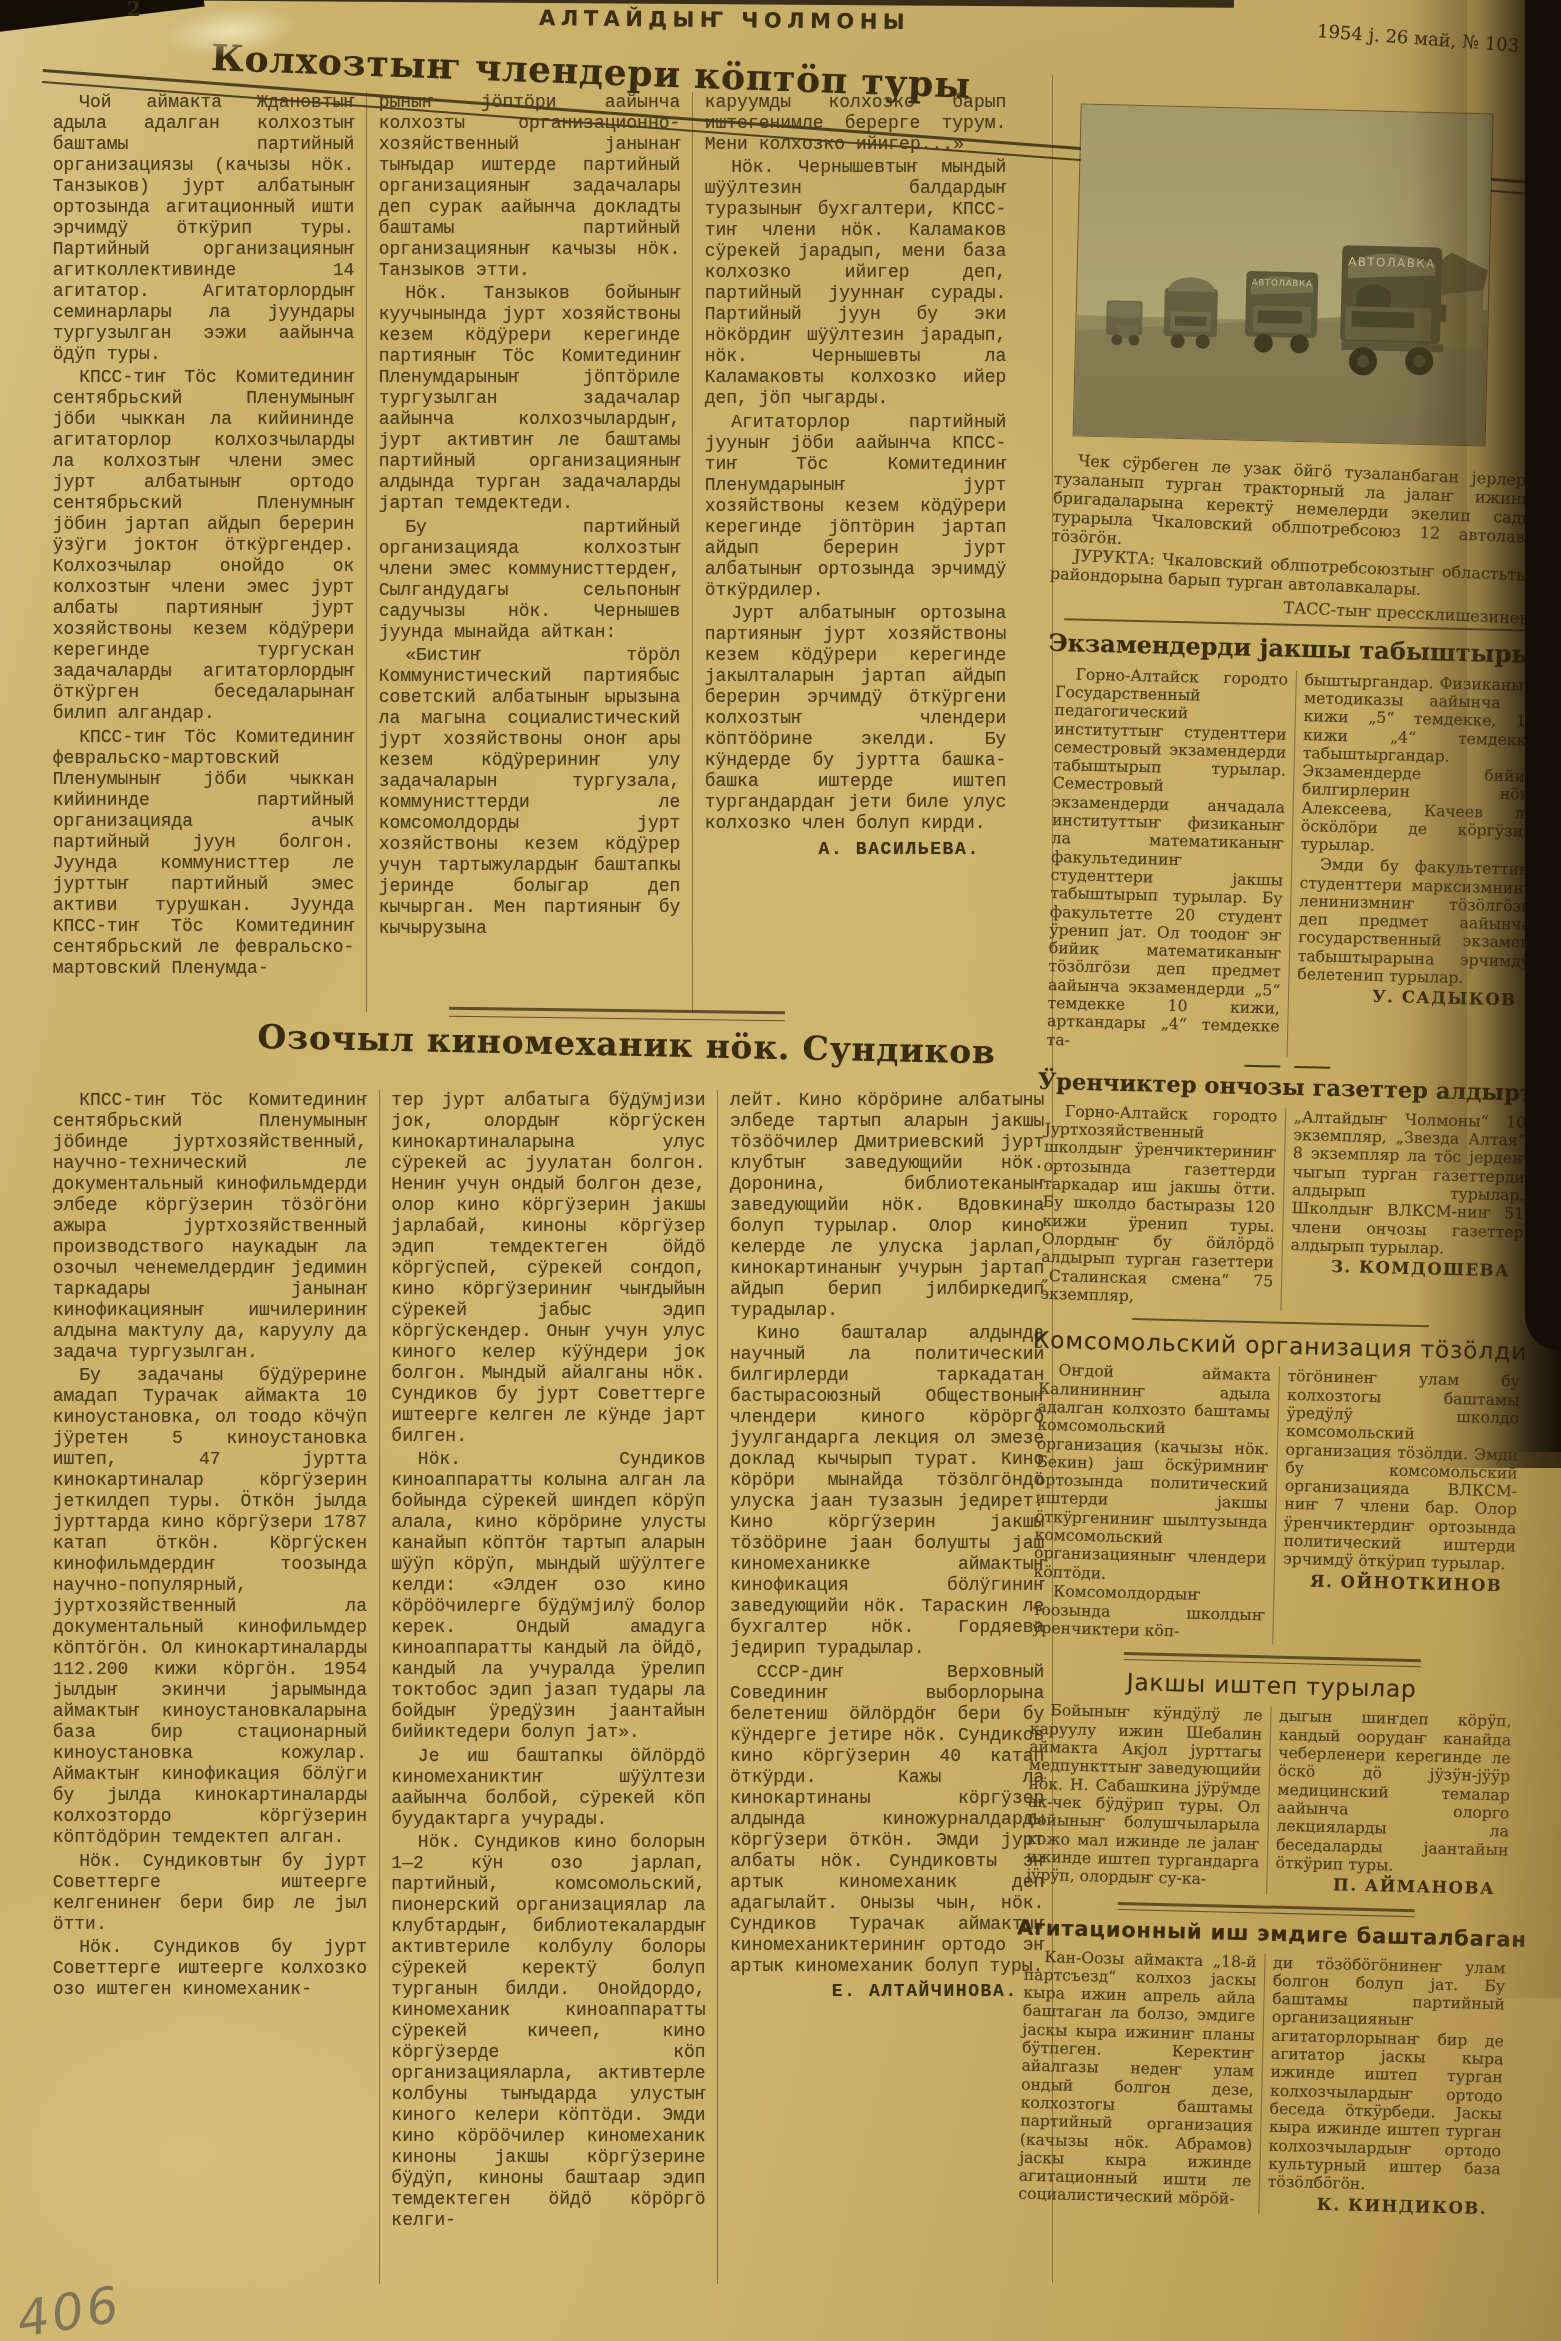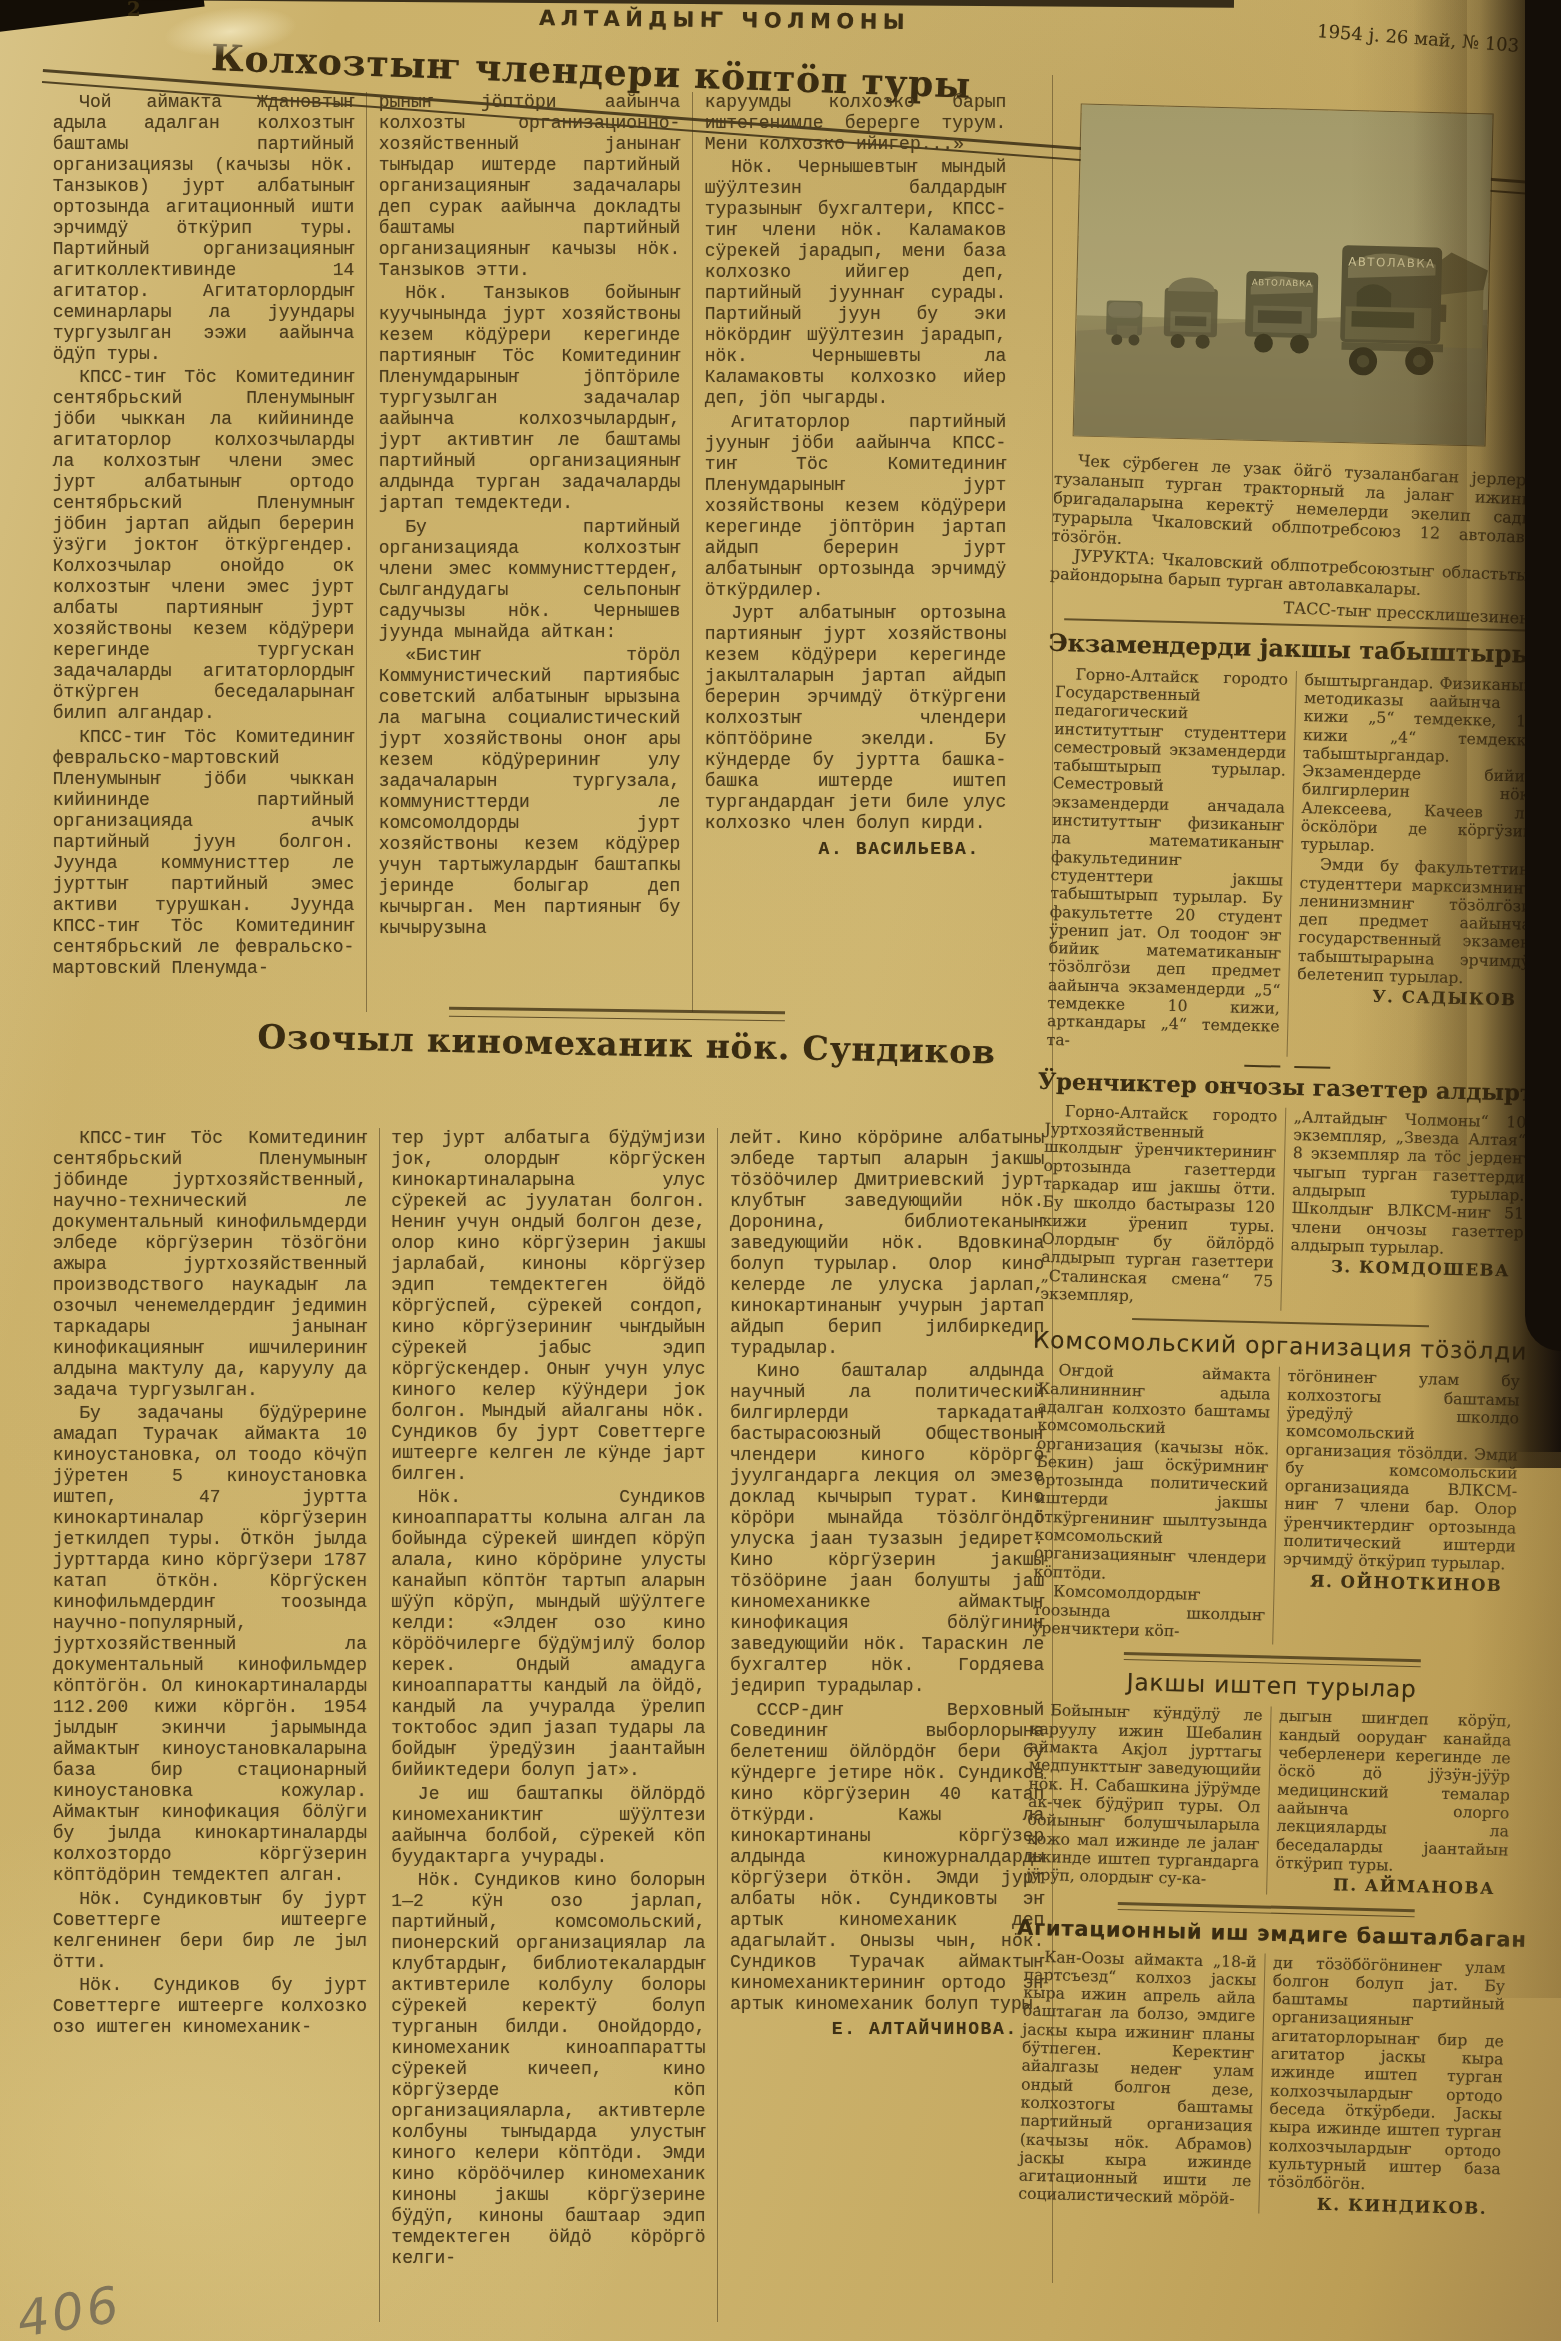--- a/index.html
+++ b/index.html
@@ -30,21 +30,21 @@
   
   .h-main{position:absolute;left:212px;top:36px;font-size:36px;font-weight:bold;color:#3a2c11;
     transform:rotate(2.1deg);transform-origin:left top;letter-spacing:0.8px;white-space:nowrap;}
   .h-sund{position:absolute;left:258px;top:1017px;font-size:33px;font-weight:bold;color:#3a2c11;
     transform:rotate(1.2deg);transform-origin:left top;letter-spacing:0.8px;white-space:nowrap;}
   .divider-mid{position:absolute;left:449px;top:1009px;width:336px;height:5.5px;
     border-top:3.1px solid #433416;border-bottom:1.6px solid #433416;transform:rotate(.8deg);opacity:.8;}
   
   .cols{position:absolute;display:flex;}
   .a1{left:41px;top:92px;width:977px;height:920px;}
-  .a2{left:41px;top:1128px;width:1015px;height:1194px;}
+  .a2{left:41px;top:1090px;width:1015px;height:1194px;}
   .col{flex:1;padding:0 11.7px;font-size:18px;line-height:21px;font-family:Liberation Mono, monospace;}
   .col + .col{border-left:0.8px solid rgba(62,47,21,.5);}
   .col p{margin:0 0 2.3px;text-indent:26.5px;text-align:justify;}
   .col p.cont{text-indent:0;}
   .sig{text-align:right;padding-right:26.5px;font-size:18px;letter-spacing:1.6px;font-weight:bold;
     color:#3e3013;margin-top:4.7px;white-space:nowrap;}
   
   .vsep{position:absolute;left:1052px;top:75px;width:0.8px;height:2208px;background:rgba(60,45,20,.45);}
   .right{position:absolute;left:1062px;top:94px;width:497px;transform:rotate(1.4deg);
     transform-origin:top left;}

